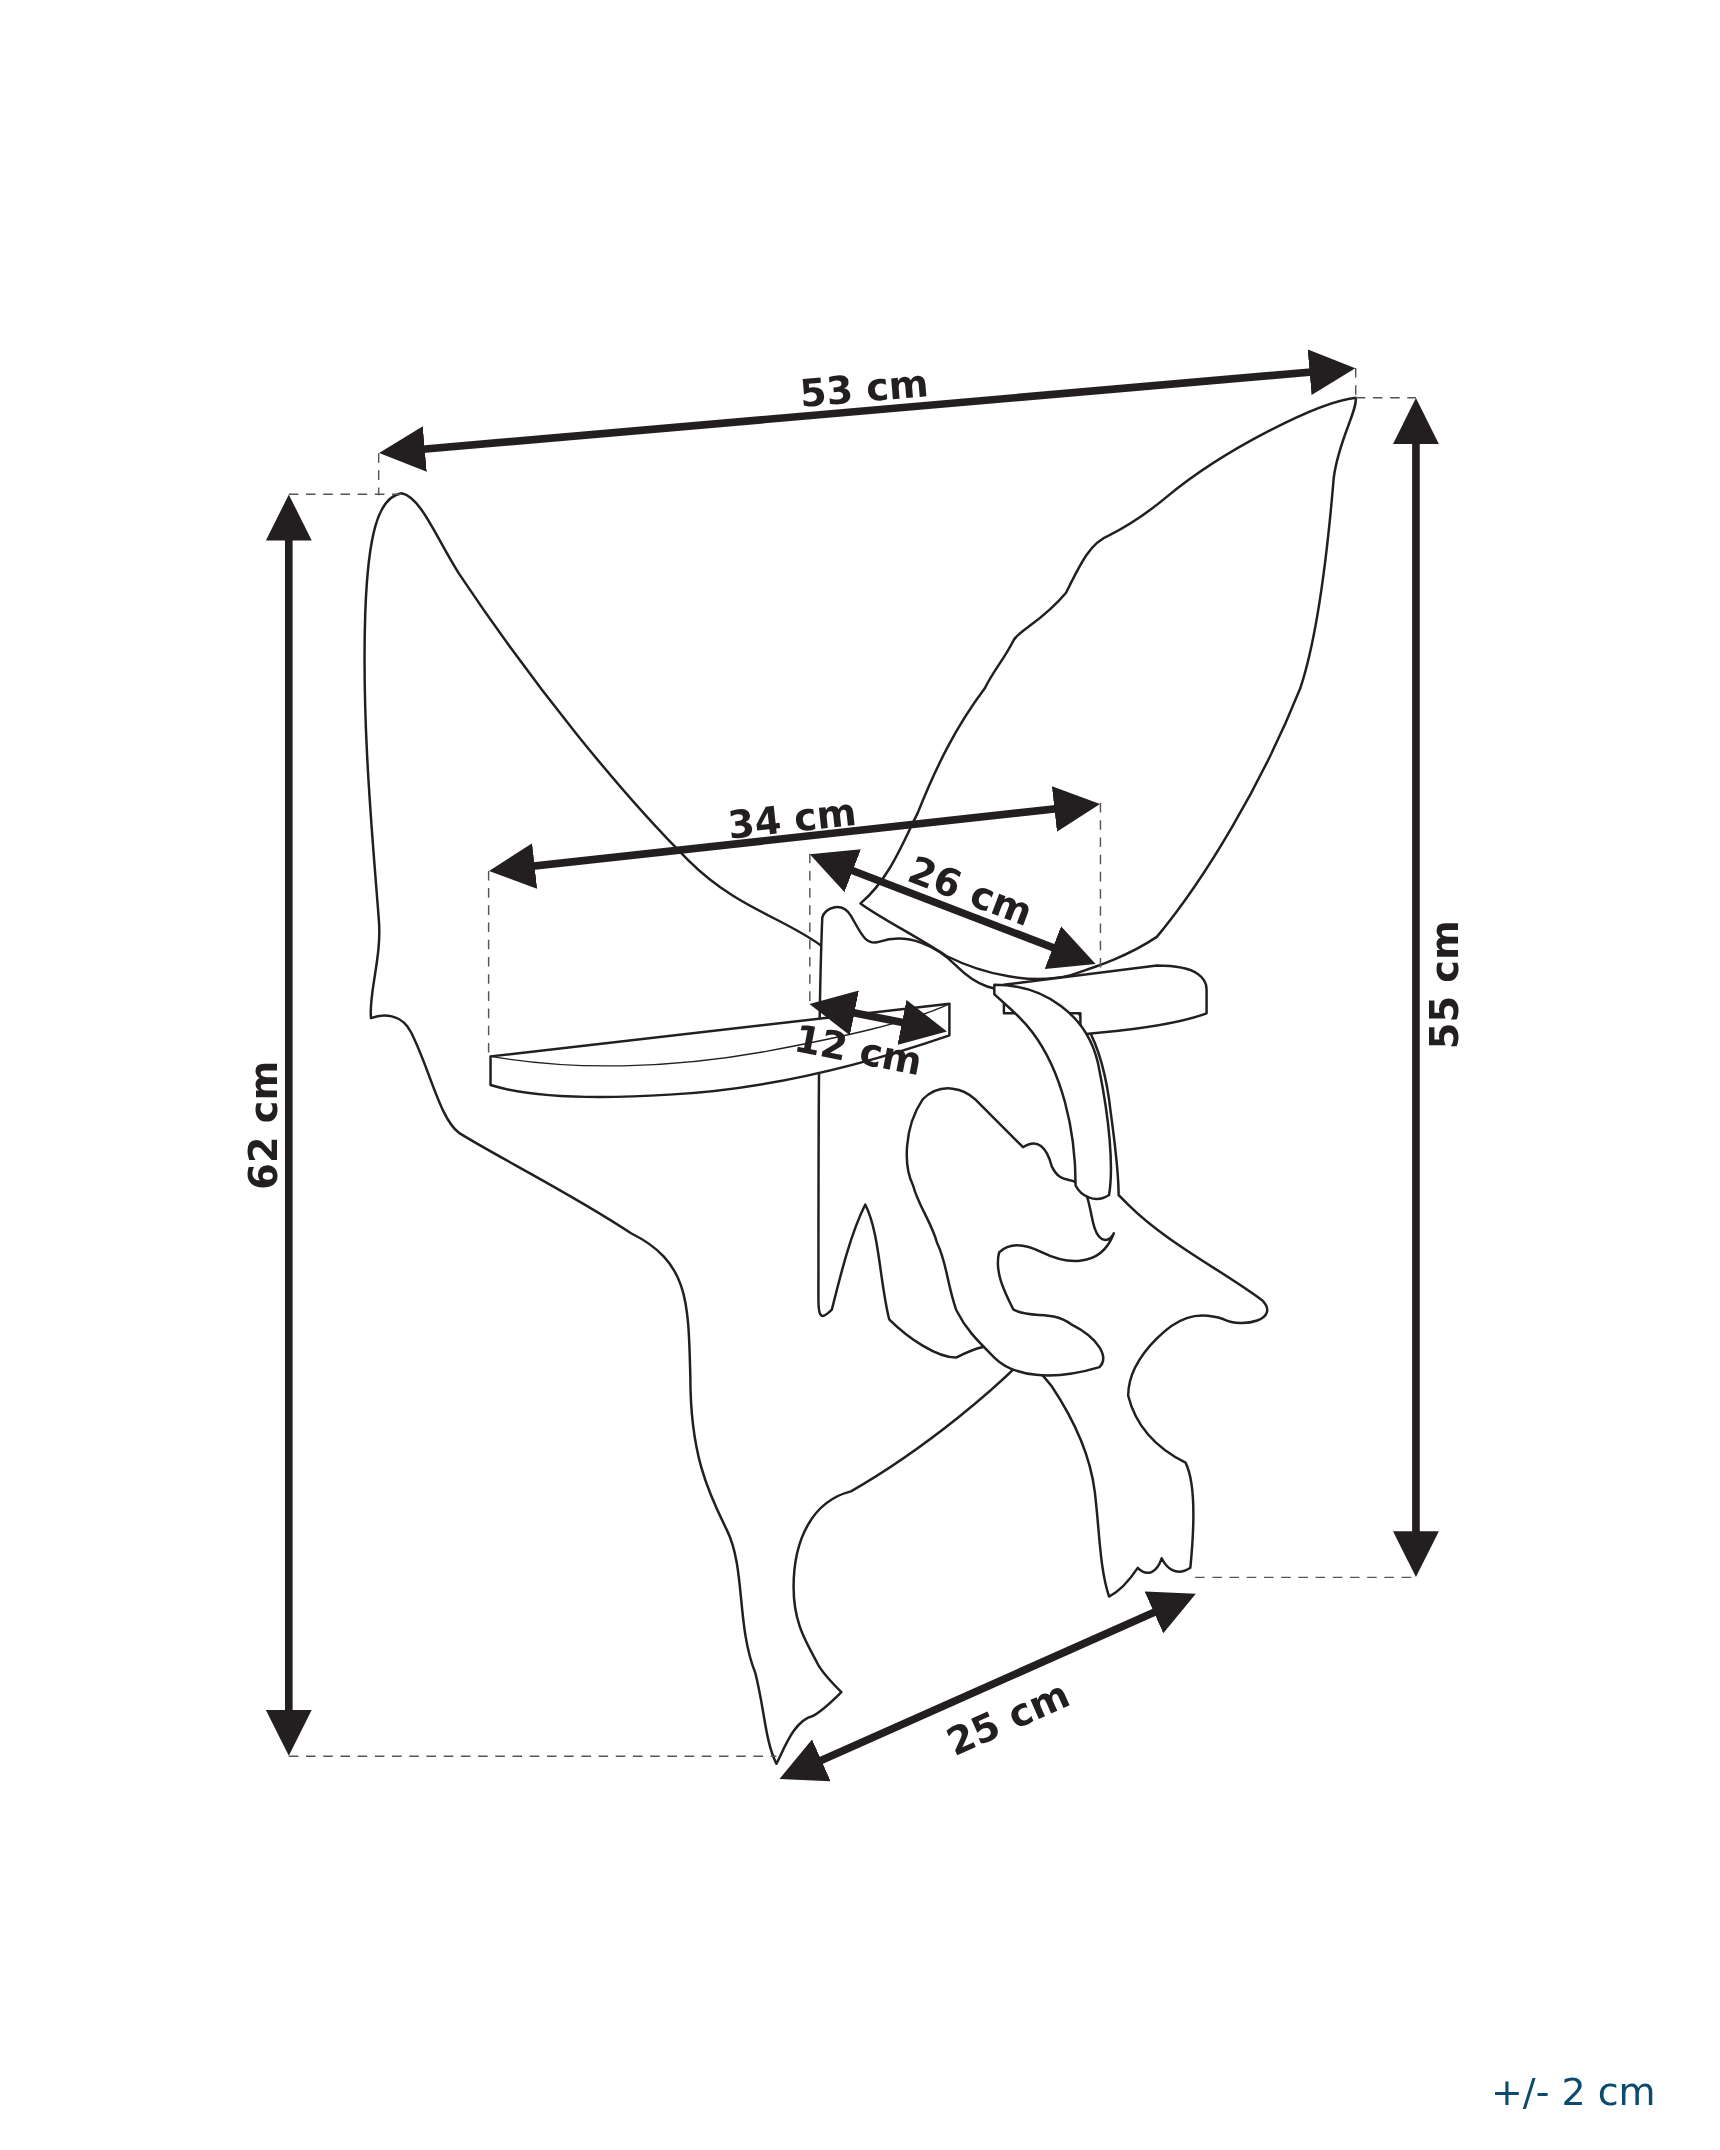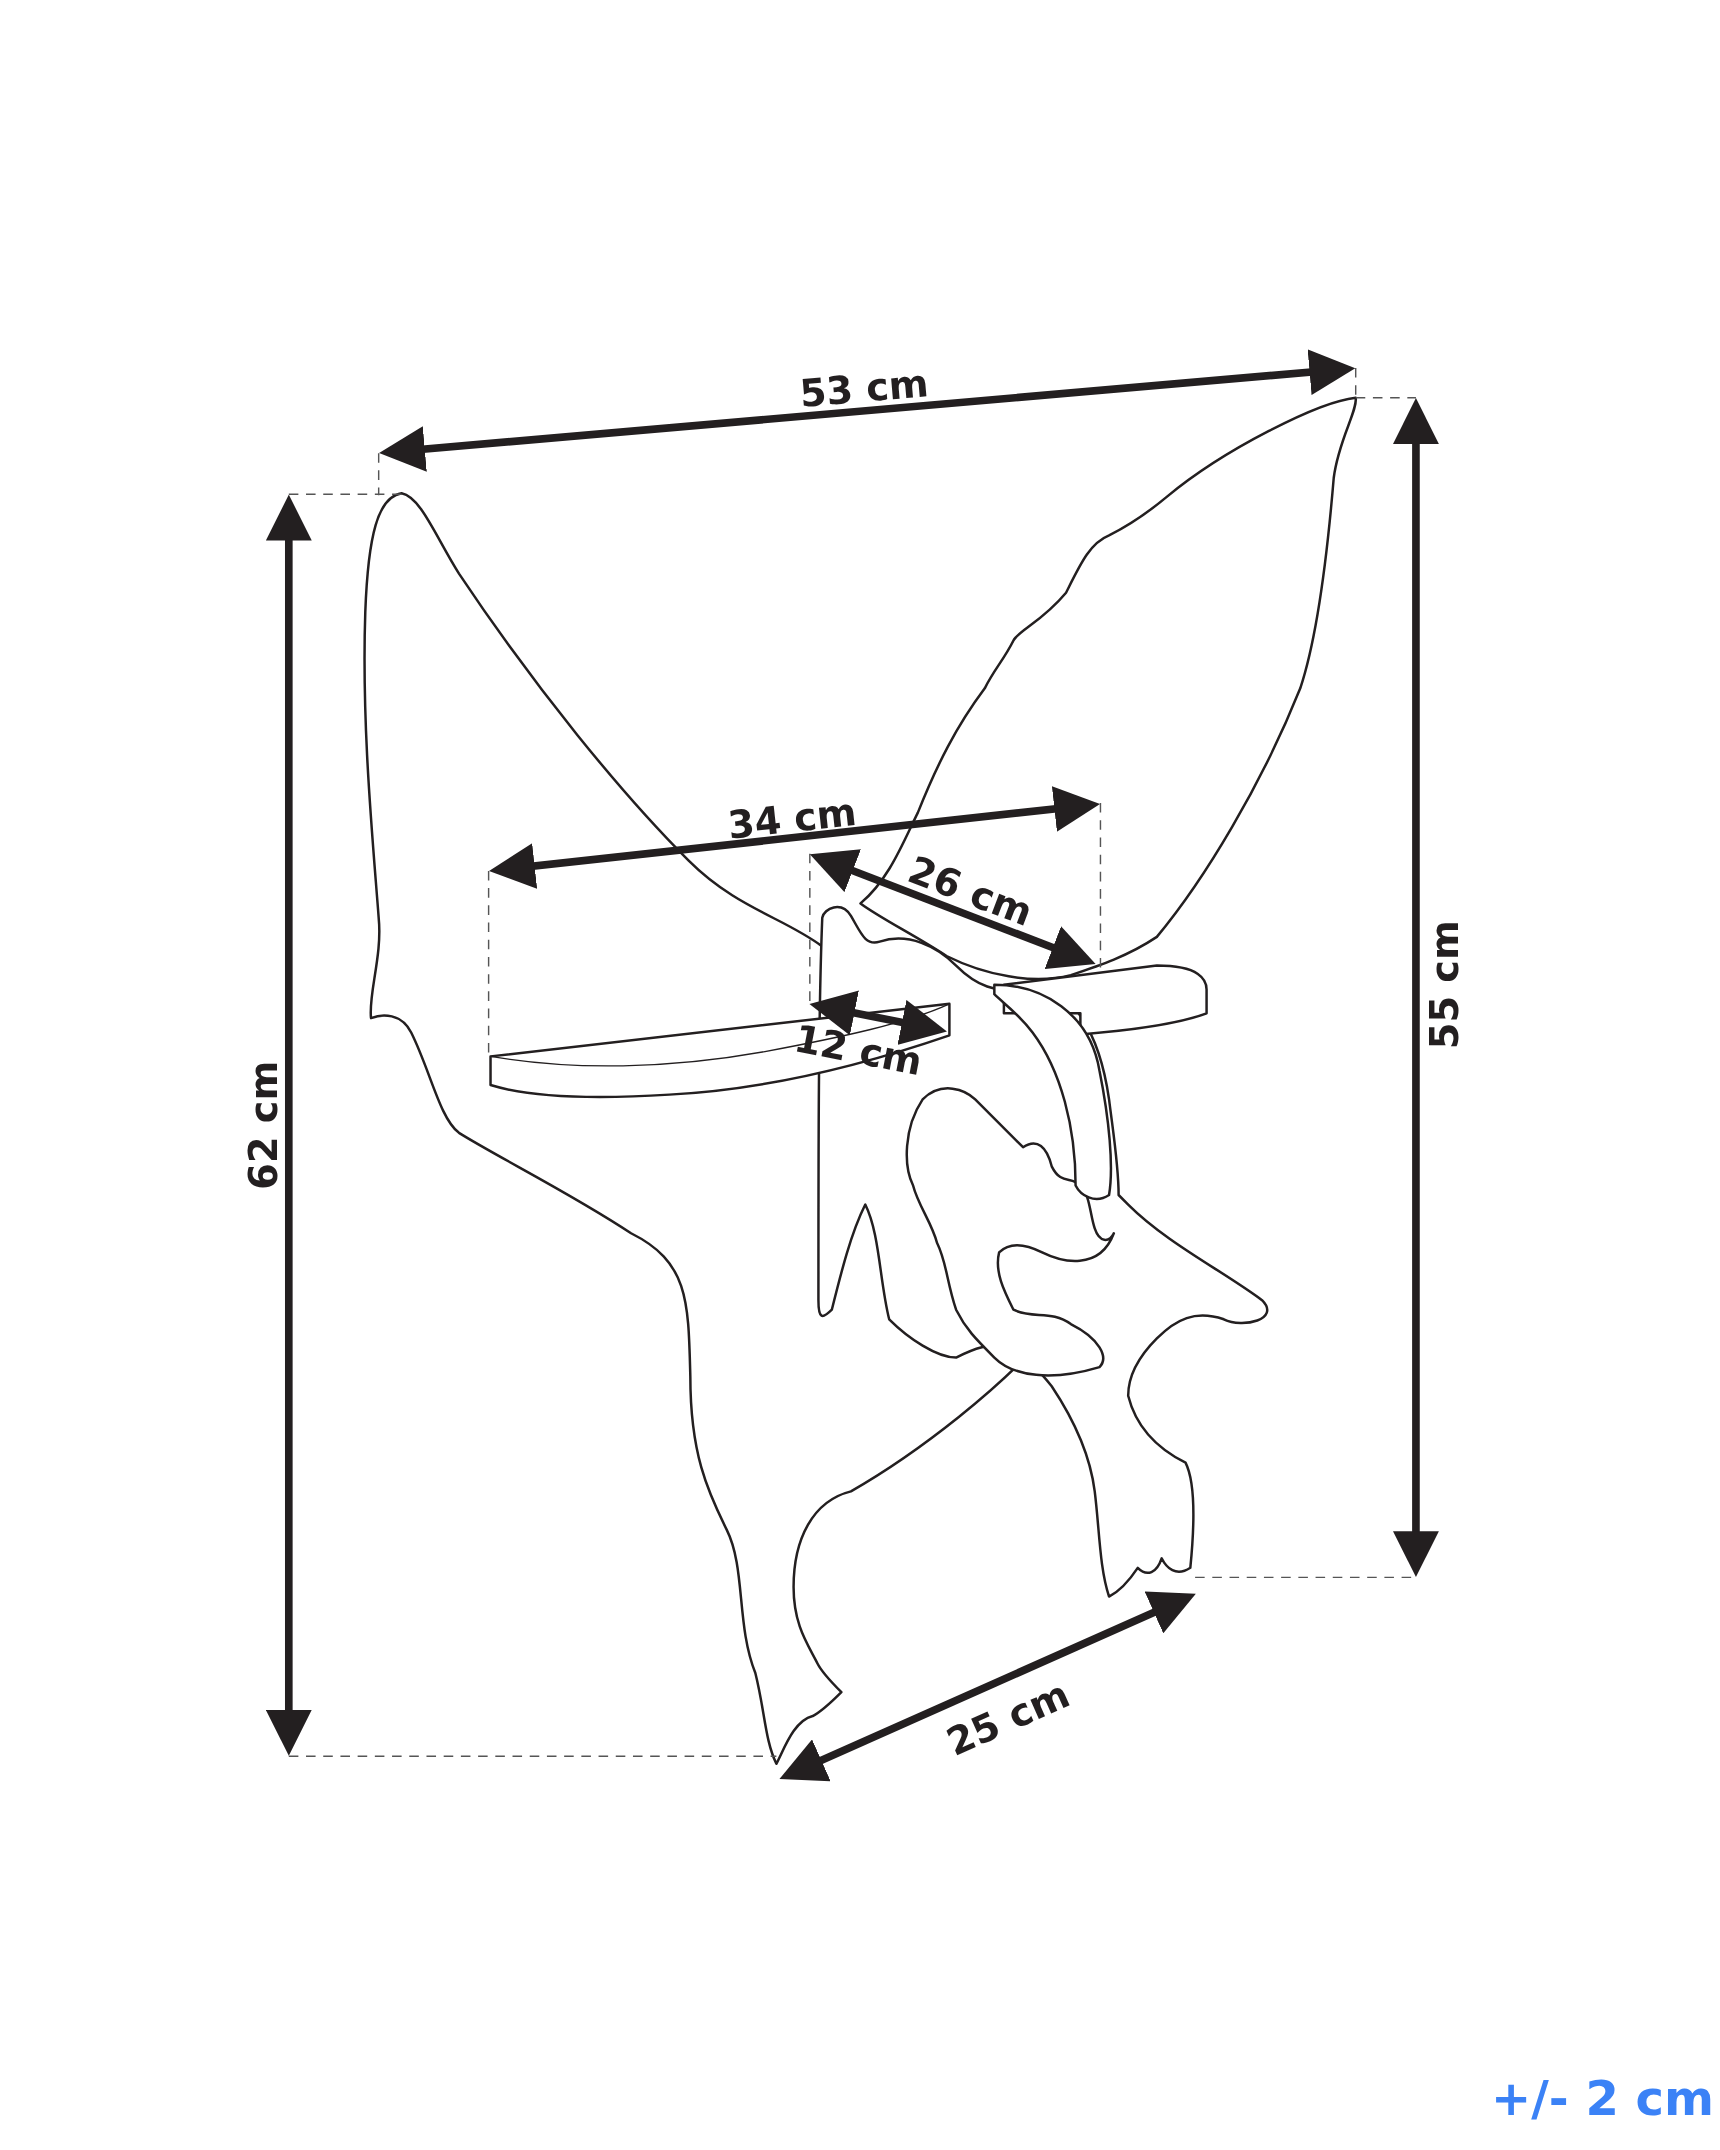--- a/index.html
+++ b/index.html
@@ -1,19 +1,19 @@
 <!DOCTYPE html>
 <html><head>
 <meta charset="utf-8">
 <style>
   html, body { margin: 0; padding: 0; background: #ffffff; }
   body { width: 1721px; height: 2151px; position: relative; overflow: hidden; }
   svg { position: absolute; left: 0; top: 0; }
   .dim-label { font-family: "DejaVu Sans", "Liberation Sans", sans-serif; font-weight: bold; font-size: 40px; fill: #231f20; }
-  .tol { position: absolute; left: 1491px; top: 2070px; font-family: "DejaVu Sans", "Liberation Sans", sans-serif; font-weight: bold; font-size: 48px; color: #3b82f6; }
+  .tol { position: absolute; left: 1491px; top: 2070px; font-family: "DejaVu Sans", "Liberation Sans", sans-serif; font-weight: normal; font-size: 38px; color: #0c4a6e; }
   .outline { fill: #ffffff; stroke: #231f20; stroke-width: 2.6; stroke-linejoin: round; }
   .outline-thin { fill: none; stroke: #231f20; stroke-width: 1.4; }
   .dash { stroke: #555; stroke-width: 1.5; stroke-dasharray: 10 8; fill: none; }
   .arrow { stroke: #231f20; stroke-width: 8; fill: none; }
 </style>
 </head>
 <body>
 
 <svg width="1721" height="2151" viewBox="0 0 1800 2250">
   <defs>

